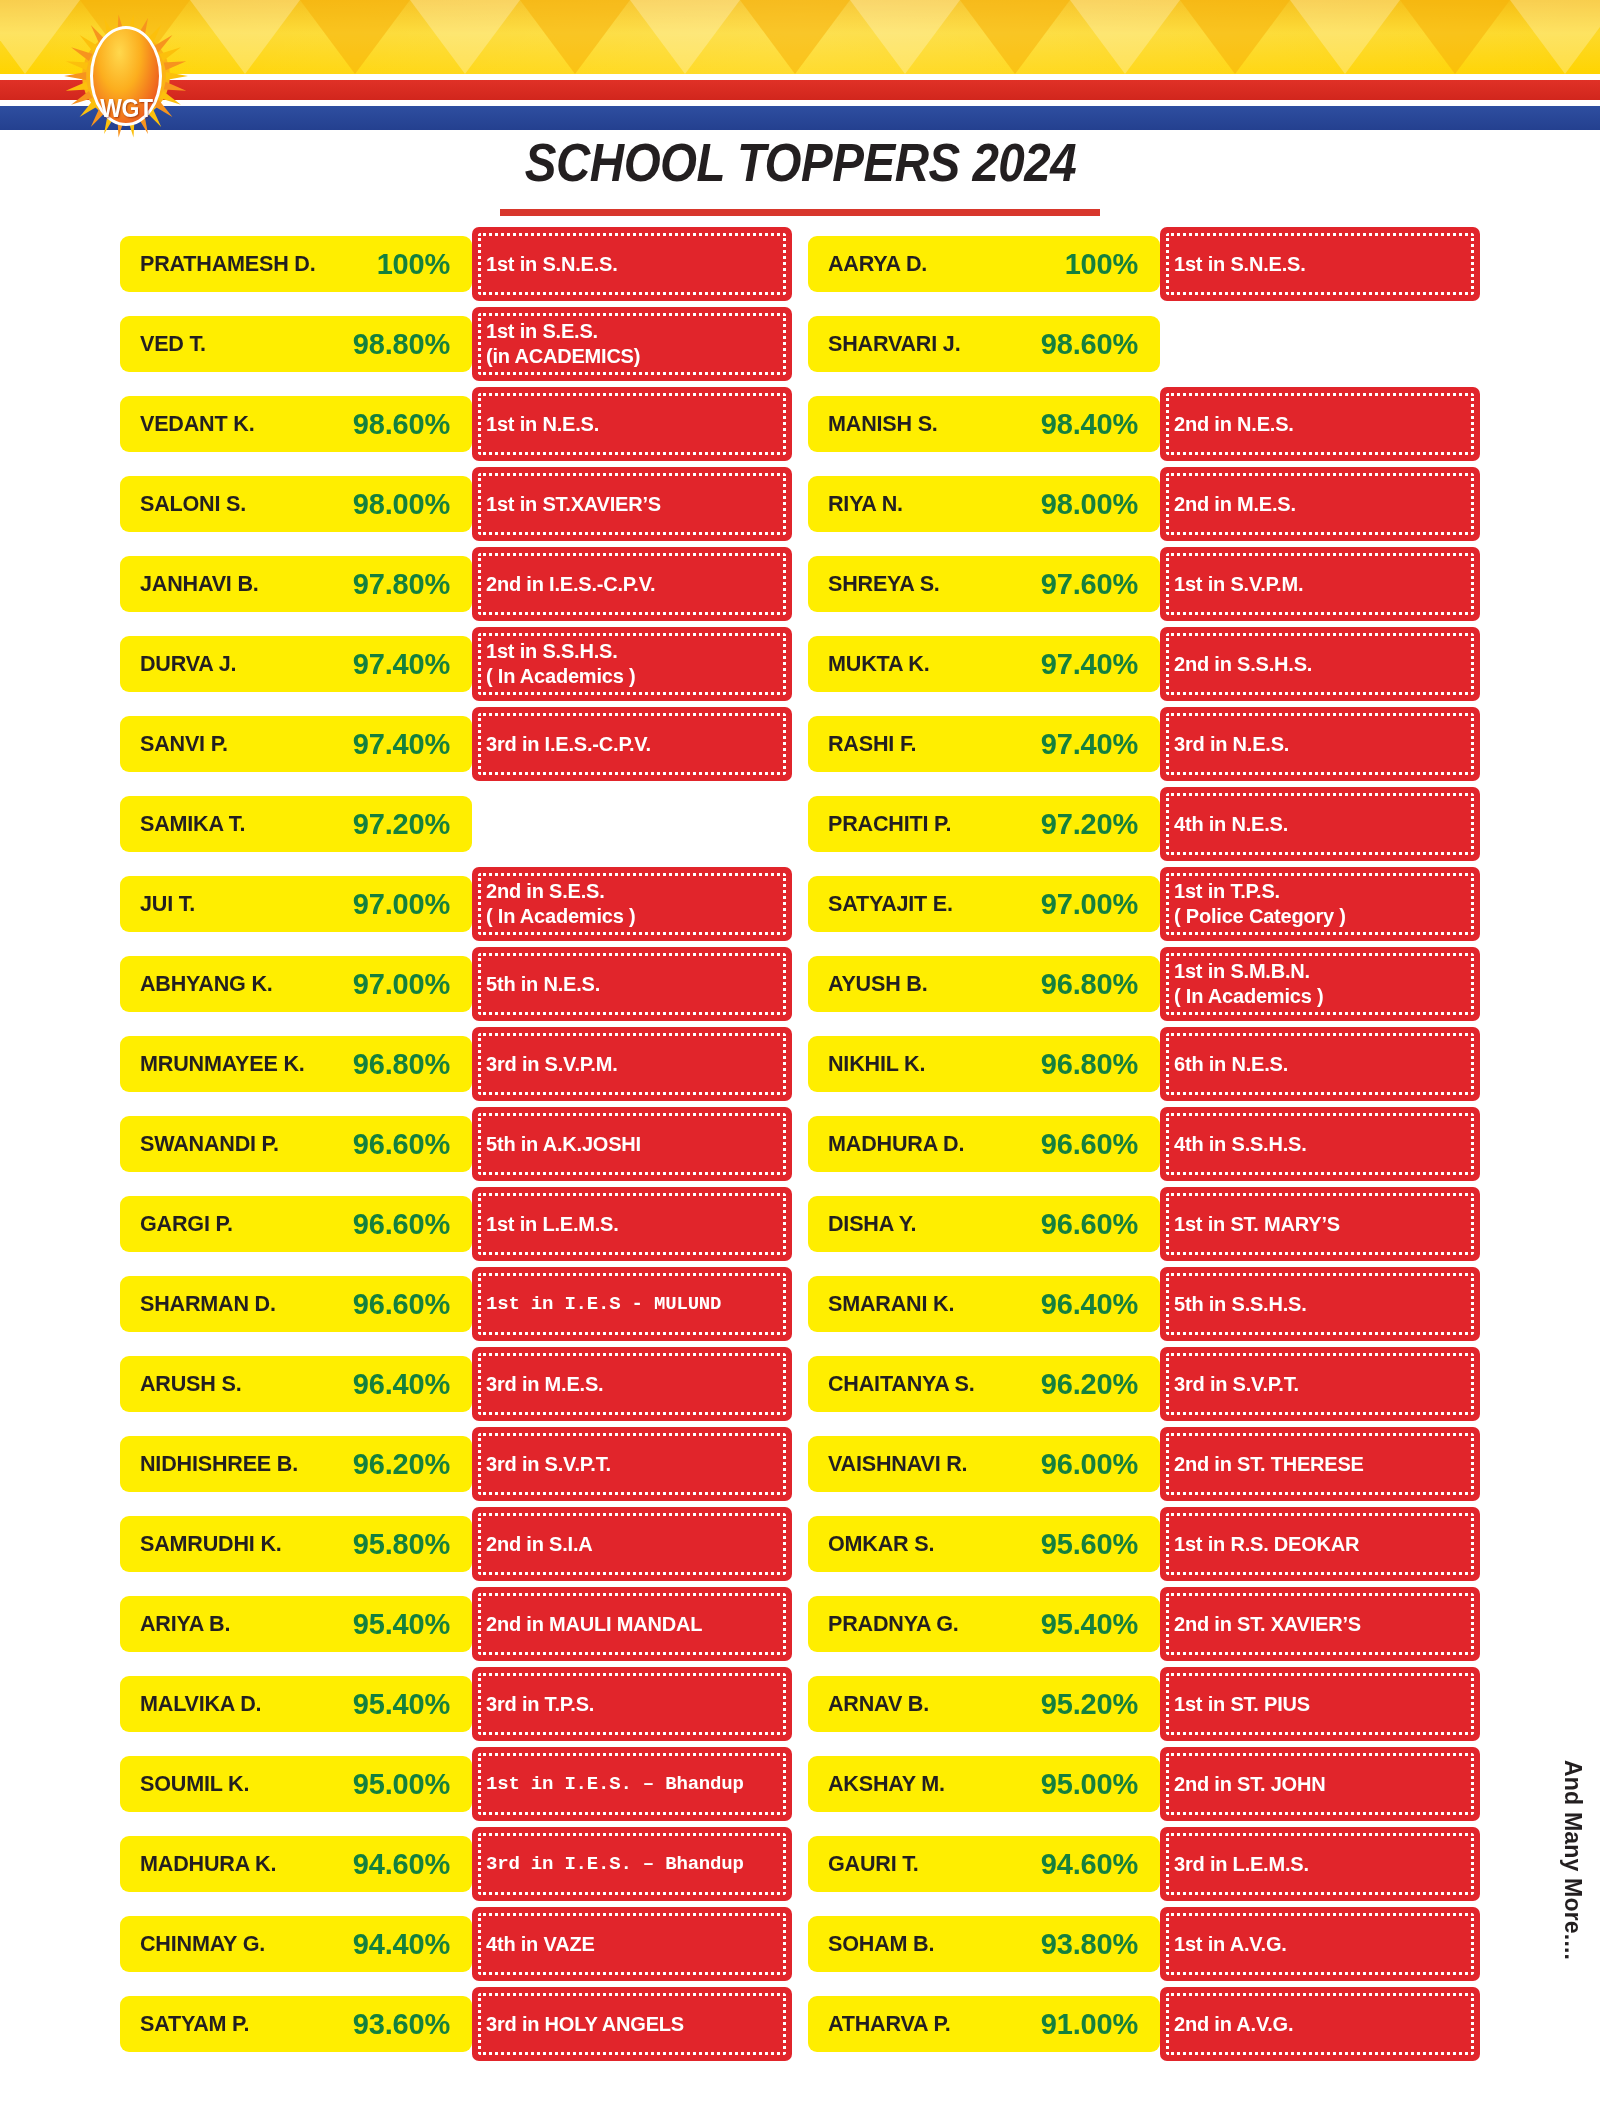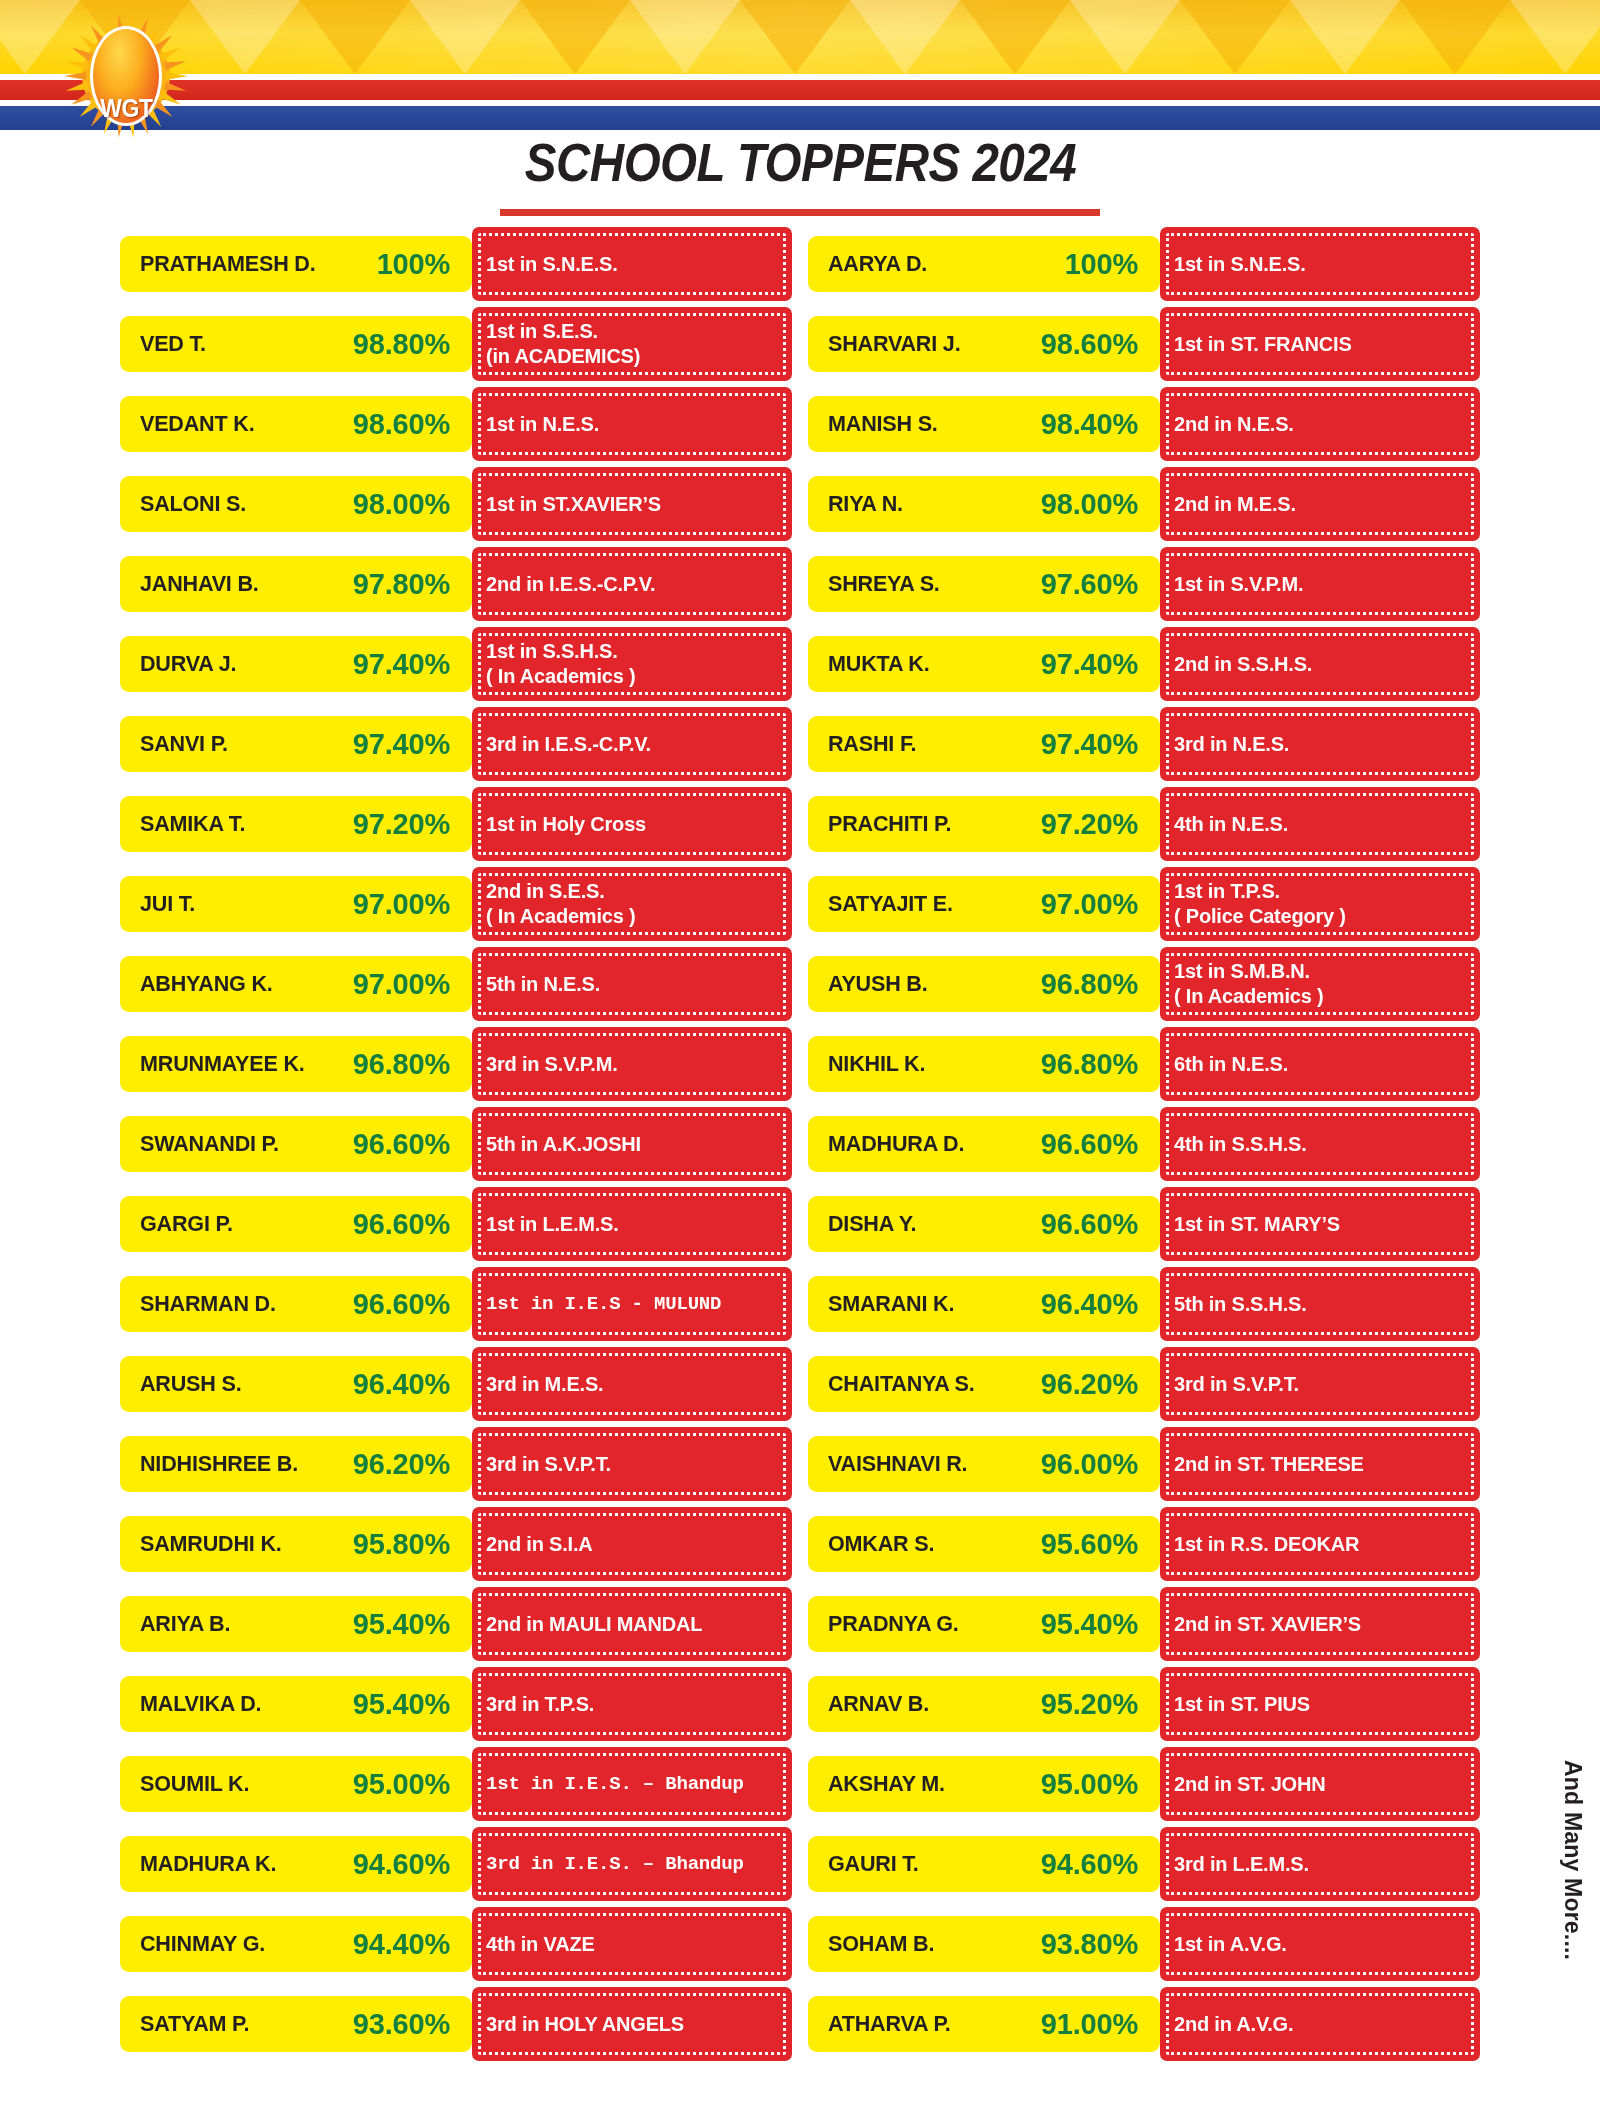--- a/index.html
+++ b/index.html
@@ -342,23 +342,20 @@
         </div>
         <div class="badge">
           <span class="badge-text">3rd in I.E.S.-C.P.V.</span>
         </div>
       </div>
       <div class="row">
         <div class="name-pill">
           <span class="student-name">SAMIKA T.</span>
           <span class="student-pct">97.20%</span>
         </div>
-        <div class="badge">
-          <span class="badge-text">1st in Holy Cross</span>
-        </div>
       </div>
       <div class="row">
         <div class="name-pill">
           <span class="student-name">JUI T.</span>
           <span class="student-pct">97.00%</span>
         </div>
         <div class="badge">
           <span class="badge-text">2nd in S.E.S.
 ( In Academics )</span>
         </div>
@@ -498,23 +495,20 @@
         </div>
         <div class="badge">
           <span class="badge-text">1st in S.N.E.S.</span>
         </div>
       </div>
       <div class="row">
         <div class="name-pill">
           <span class="student-name">SHARVARI J.</span>
           <span class="student-pct">98.60%</span>
         </div>
-        <div class="badge">
-          <span class="badge-text">1st in ST. FRANCIS</span>
-        </div>
       </div>
       <div class="row">
         <div class="name-pill">
           <span class="student-name">MANISH S.</span>
           <span class="student-pct">98.40%</span>
         </div>
         <div class="badge">
           <span class="badge-text">2nd in N.E.S.</span>
         </div>
       </div>

